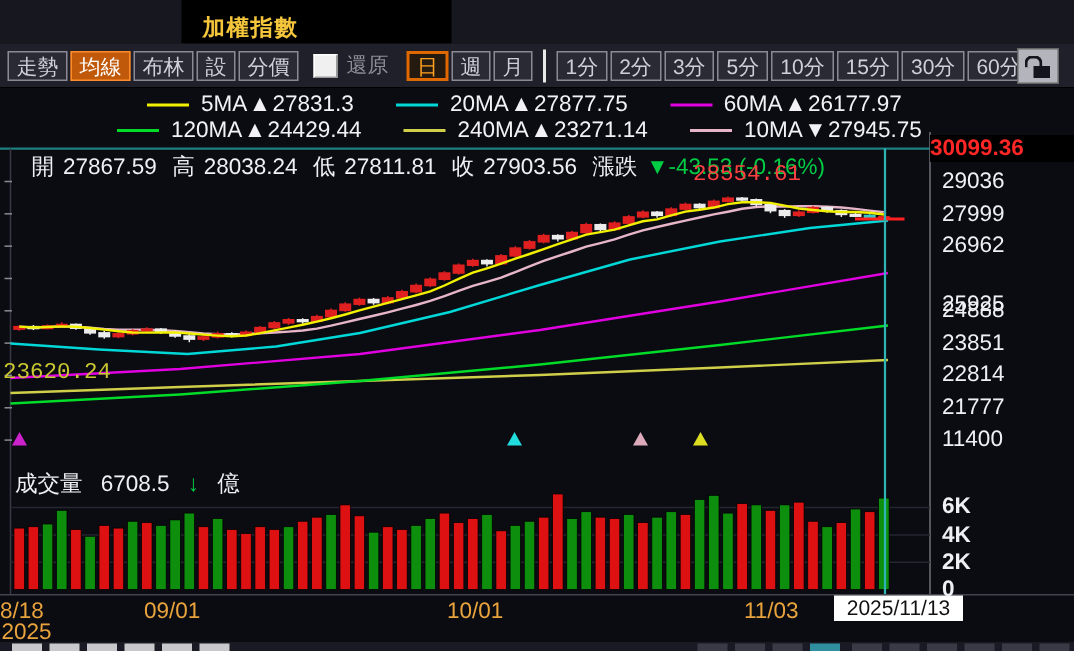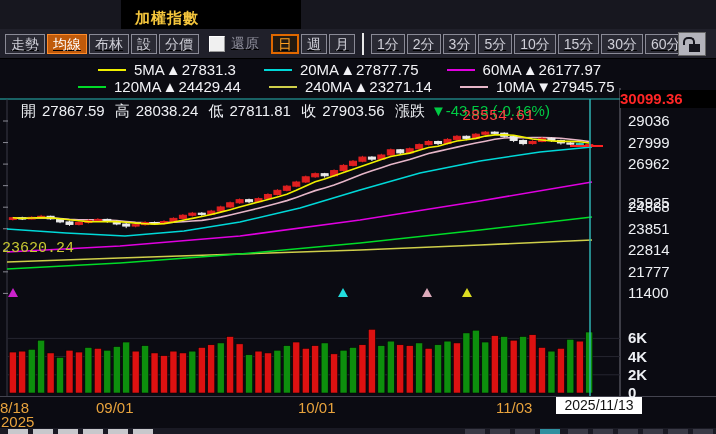--- a/index.html
+++ b/index.html
@@ -15,21 +15,21 @@
     border-top:6px solid #222;margin-right:6px;}
   .mag{position:relative;width:11px;height:11px;border:2px solid #8a8a8a;border-radius:50%;margin:0 4px 0 2px;}
   .mag:after{content:"";position:absolute;width:6px;height:3px;background:#c89020;left:9px;top:10px;
     transform:rotate(45deg);transform-origin:0 0;}
   #plus{font-size:16px;color:#222;font-weight:bold;margin-left:2px;}
   #titlebox{position:absolute;left:121px;top:0;width:180px;height:36px;background:#000;display:flex;align-items:center;}
   #titlebox span{color:#f5c63c;font-size:15px;font-weight:bold;margin-left:14px;letter-spacing:1px;}
 
   
   #toolbar{position:absolute;left:0;top:29px;width:716px;height:29px;background:#20202a;border-bottom:1px solid #000;
-    display:flex;align-items:center;text-decoration:underline;}
+    display:flex;align-items:center;}
   .tb{height:20px;line-height:18px;border:1px solid #8a8a96;background:#2a2a34;color:#cfcfd8;
     font-size:14px;padding:0 5px;margin-left:2px;cursor:default;box-sizing:border-box;}
   .tb.sel-fill{background:#c05a0a;border-color:#ff8c2a;color:#fff;}
   .tb.sel-line{background:#241a10;border:2px solid #e06800;color:#ffa020;line-height:16px;}
   .tb-sep{width:2px;height:22px;background:#e8e8e8;margin:0 5px 0 7px;}
   #chk{width:14px;height:14px;background:#f0f0f0;border:1px solid #999;border-top-color:#fff;border-left-color:#fff;
     margin:0 6px 0 10px;}
   #restore-lab{color:#8e8e9a;font-size:14px;margin-right:10px;}
   #lockbtn{position:absolute;right:10px;top:3px;width:26px;height:22px;background:#b4b4bc;border:1px solid #666;
     display:flex;flex-direction:column;align-items:center;justify-content:center;}
@@ -373,20 +373,26 @@
   <div id="ohlc">
     <span>開</span><span>27867.59</span>
     <span>高</span><span>28038.24</span>
     <span>低</span><span>27811.81</span>
     <span>收</span><span>27903.56</span>
     <span>漲跌</span><span class="chg">▼-43.53 (-0.16%)</span>
   </div>
 
   <div id="ytop">30099.36</div>
 
+  <div id="volrow">
+    <span>成交量</span>
+    <span>6708.5</span>
+    <span class="down">↓</span>
+    <span>億</span>
+  </div>
 
   <div id="cursor-date">2025/11/13</div>
   <div id="yearlab">2025</div>
 
   <div id="strip">
       <span class="sbox" style="left: 8px;"></span>
       <span class="sbox" style="left: 33px;"></span>
       <span class="sbox" style="left: 58px;"></span>
       <span class="sbox" style="left: 83px;"></span>
       <span class="sbox" style="left: 108px;"></span>

